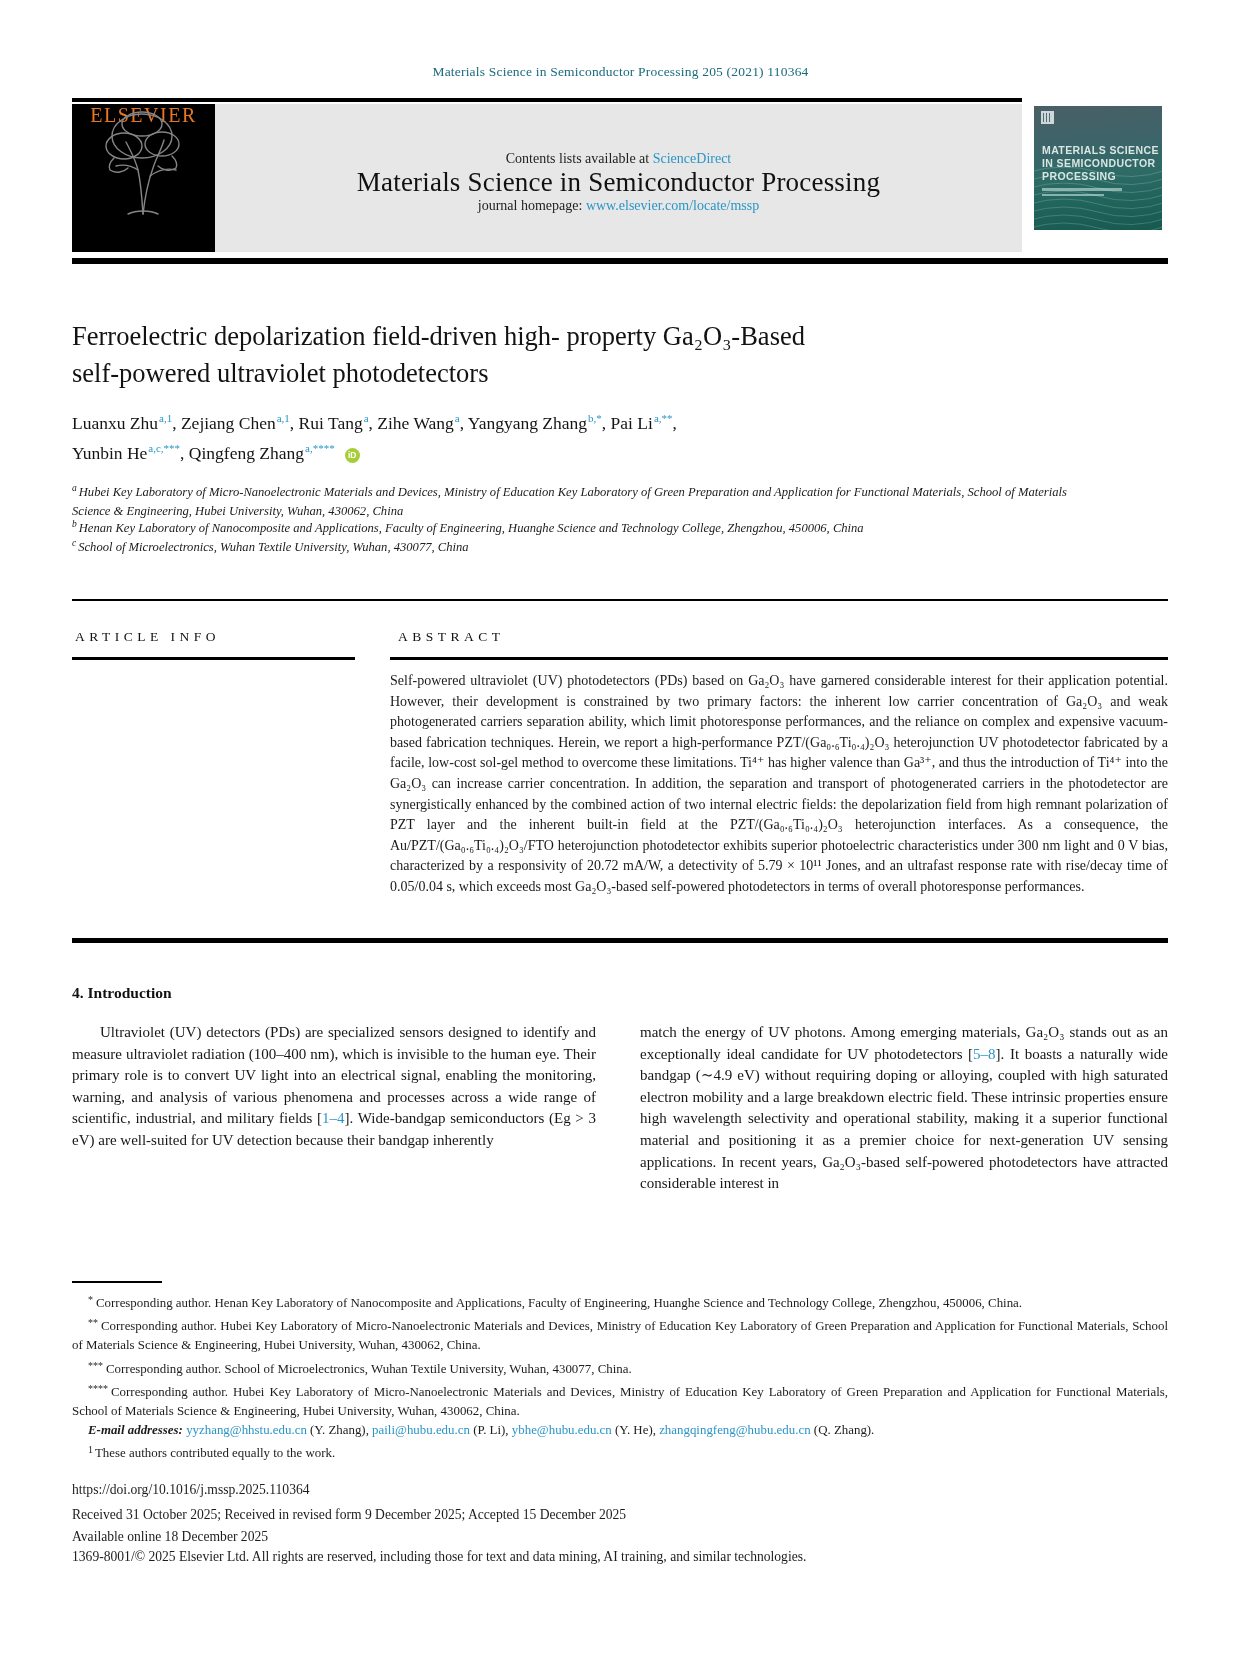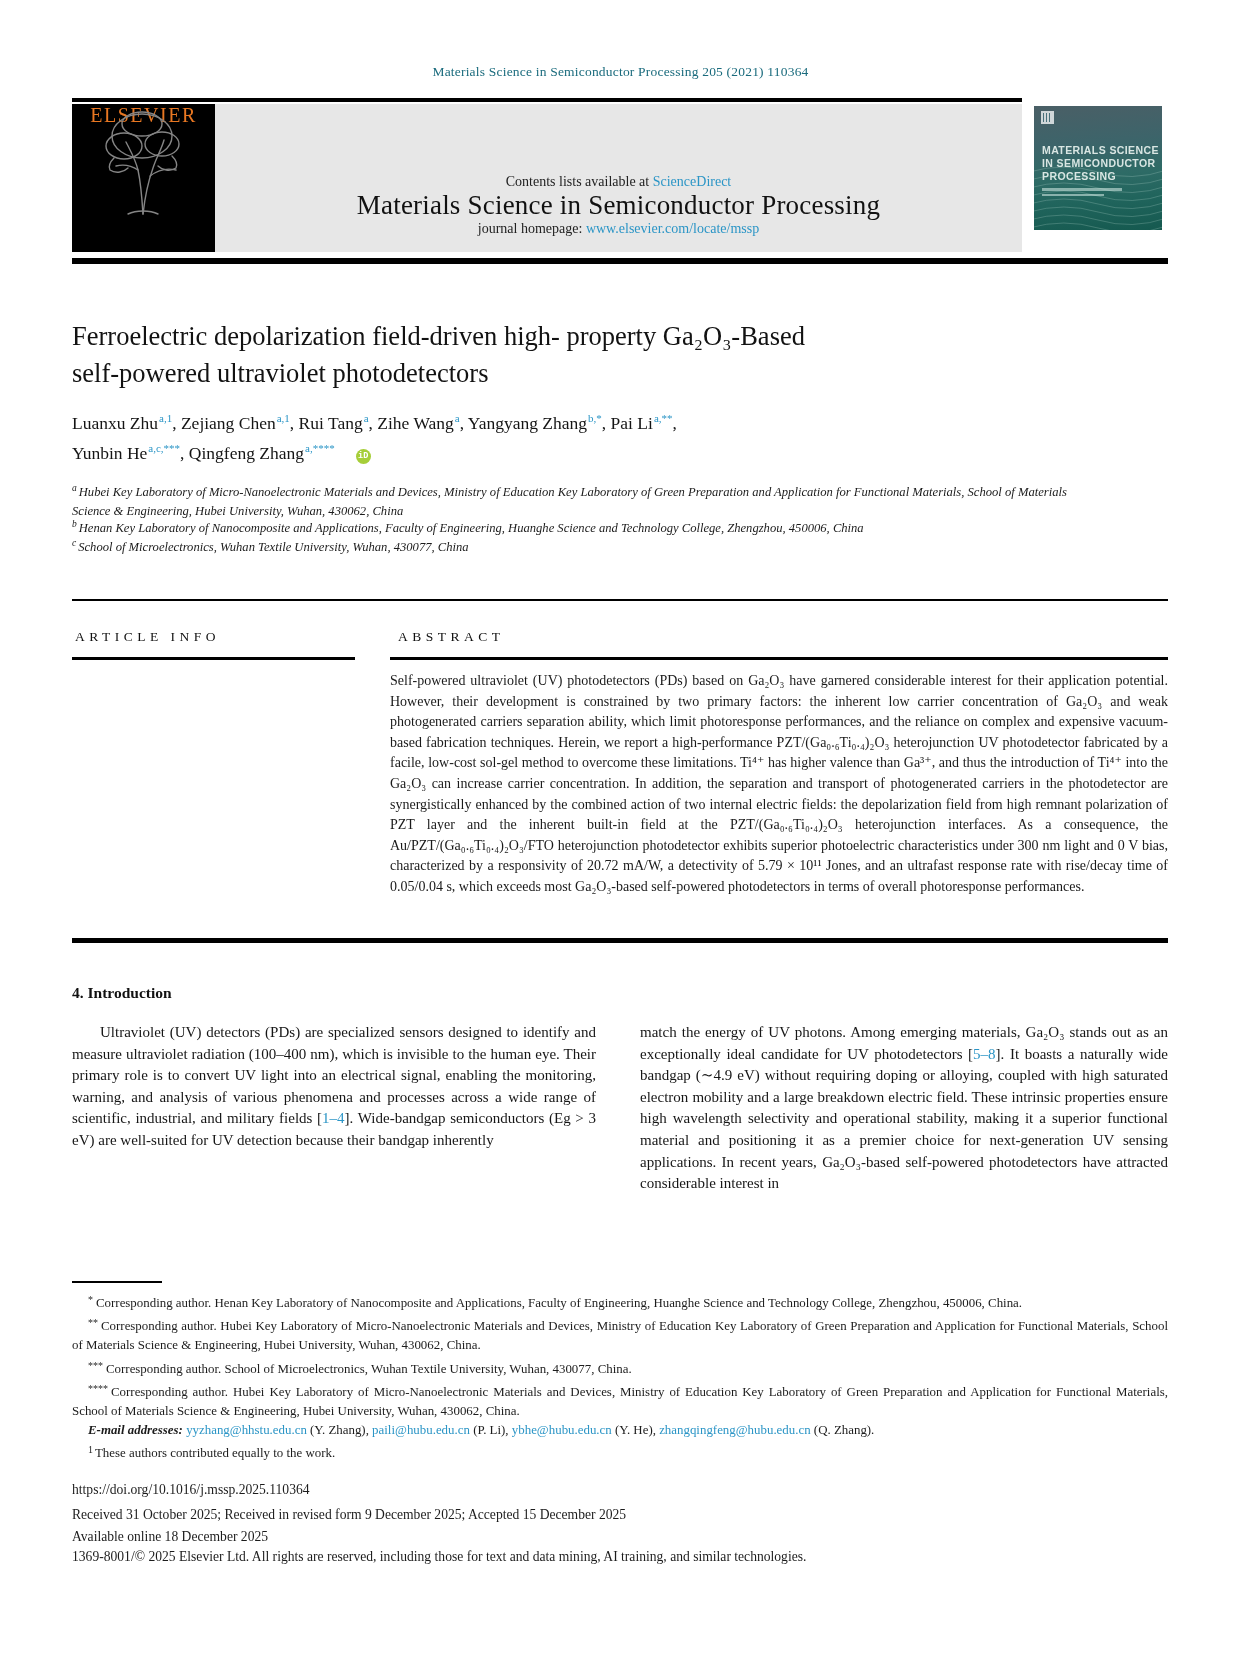--- a/index.html
+++ b/index.html
@@ -20,21 +20,21 @@
   .rule-top { position:absolute; top:0; left:0; width:950px; height:4px; background:#000; }
   .band { position:absolute; top:6px; left:0; width:950px; height:148px; display:flex; }
   .logo-cell { width:143px; background:#000000; position:relative; display:flex; flex-direction:column; align-items:center; padding-bottom:2px; }
   .logo-cell svg.tree { position:absolute; top:2px; left:18px; }
   .elsevier-word {
     font-size:20px; color:#e87722; letter-spacing:1.5px; font-family:"Liberation Serif",serif;
     font-weight:400;
   }
   .gray-cell {
     flex:1; background:#e7e7e7; display:flex; flex-direction:column;
-    align-items:center; justify-content:flex-end; padding:13px 10px 15px 10px;
+    align-items:center; justify-content:center; padding:13px 10px 4px 10px;
   }
   .contents-line { font-size:14px; color:#222; }
   .link { color:#2b95c6; text-decoration:none; cursor:pointer; }
   .journal-title-big { font-size:27px; color:#111; letter-spacing:.2px; }
   .homepage-line { font-size:14px; color:#222; }
   .cover {
     position:absolute; left:962px; top:8px; width:128px; height:124px;
     background:linear-gradient(175deg,#4a5f66 0%, #3d646a 30%, #2e6b66 55%, #20645c 75%, #15594f 100%);
     overflow:hidden;
   }
@@ -47,22 +47,22 @@
   .cover-sub .bar { height:2.5px; background:rgba(220,240,235,.55); margin-bottom:3px; }
   .cover-sub .bar.b2 { width:62px; }
   .cover-waves { position:absolute; bottom:0; left:0; }
   .rule-bottom { position:absolute; top:160px; left:0; width:1096px; height:6px; background:#000; }
 
   
   .title-block { position:absolute; top:318px; left:72px; width:900px; font-size:26.5px; line-height:37px; color:#121212; }
   .authors { position:absolute; top:409px; left:72px; width:860px; font-size:17.5px; line-height:28px; color:#141414; }
   .author-sup { color:#2b95c6; font-size:11px; position:relative; top:-7px; margin-left:1px; cursor:pointer; }
   .orcid { display:inline-block; width:15px; height:15px; border-radius:50%; background:#a6ce39;
-    color:#fff; font-family:Liberation Mono, monospace; font-size:8.5px; font-weight:bold;
-    text-align:center; line-height:15px; vertical-align:1px; margin-left:21px; cursor:pointer; }
+    color:#fff; font-family:Liberation Sans, sans-serif; font-size:8.5px; font-weight:bold;
+    text-align:center; line-height:15px; vertical-align:1px; margin-left:10px; cursor:pointer; }
   .affils { position:absolute; top:484px; left:72px; width:1020px; font-size:12.6px; line-height:17.5px; font-style:italic; color:#1b1b1b; }
   .affil-sup { font-size:9.5px; position:relative; top:-5px; font-style:italic; margin-right:2px; }
 
   
   .thin-rule { position:absolute; top:599px; left:72px; width:1096px; height:1.5px; background:#000; }
   .sec-heading { position:absolute; font-size:13.5px; letter-spacing:4.5px; color:#111; }
   .ai-heading { top:629px; left:75px; }
   .abs-heading { top:629px; left:398px; }
   .ai-rule { position:absolute; top:657px; left:72px; width:283px; height:2.5px; background:#000; }
   .abs-rule { position:absolute; top:657px; left:390px; width:778px; height:2.5px; background:#000; }

